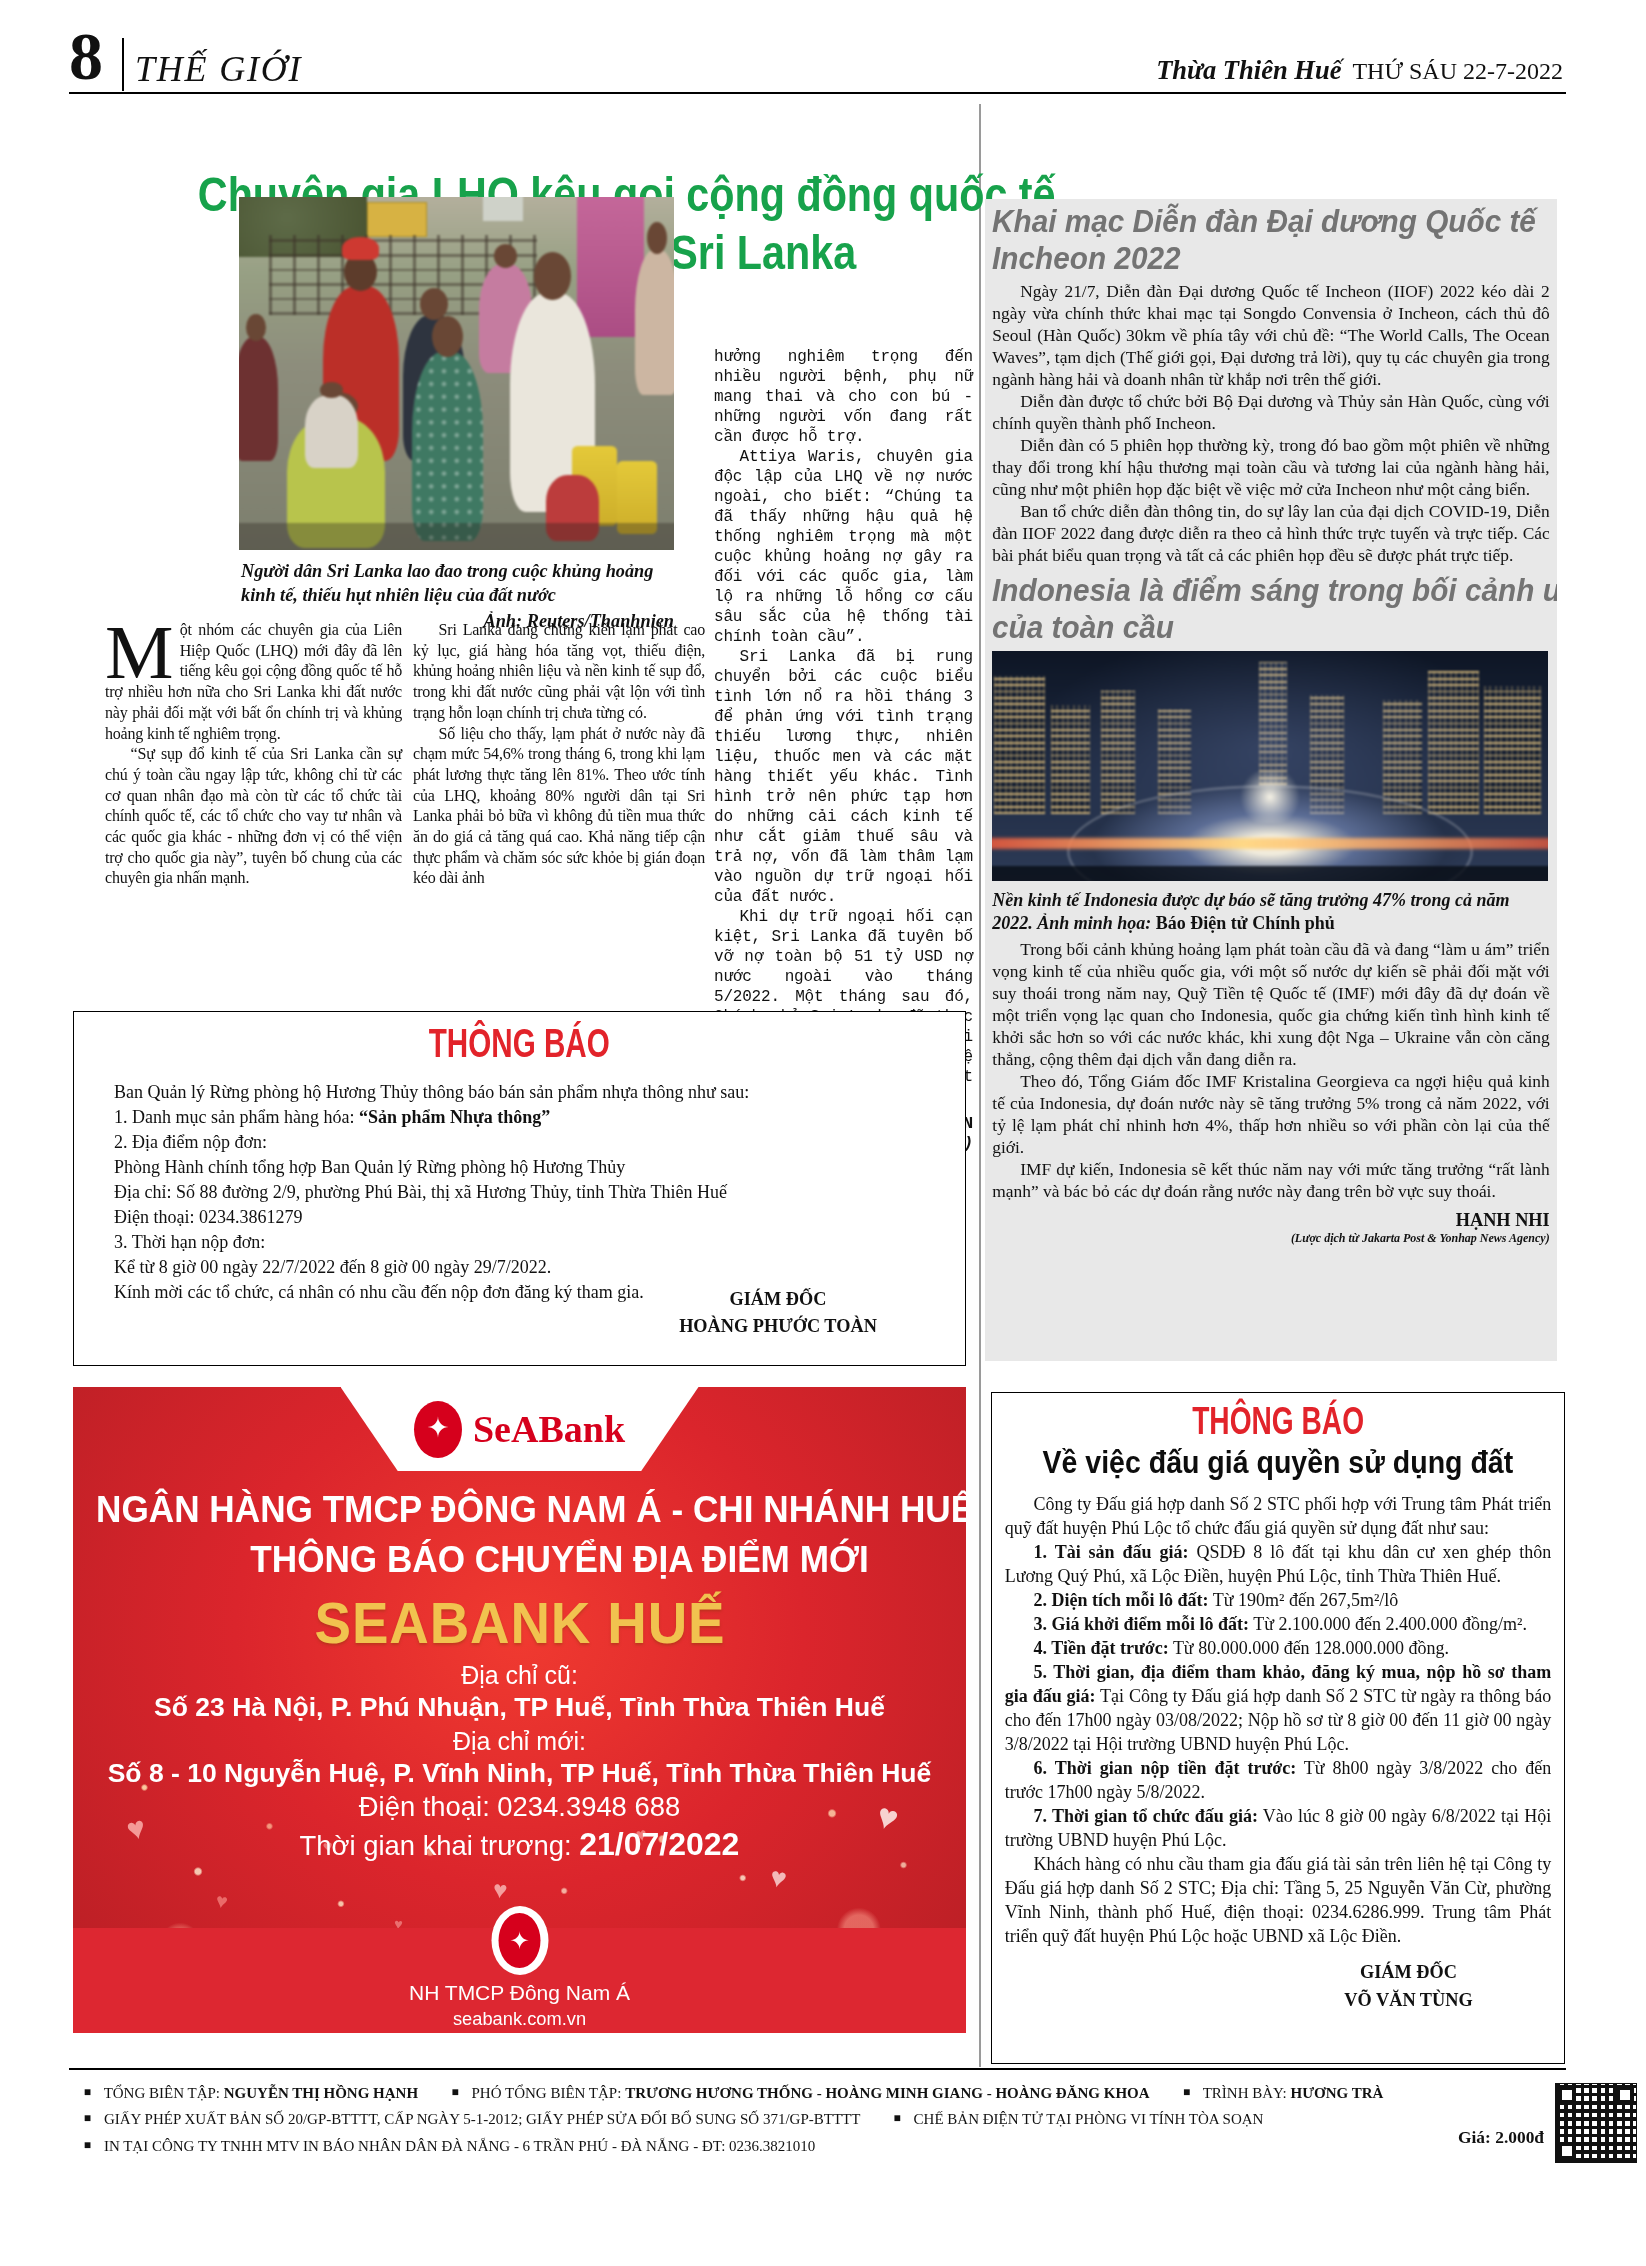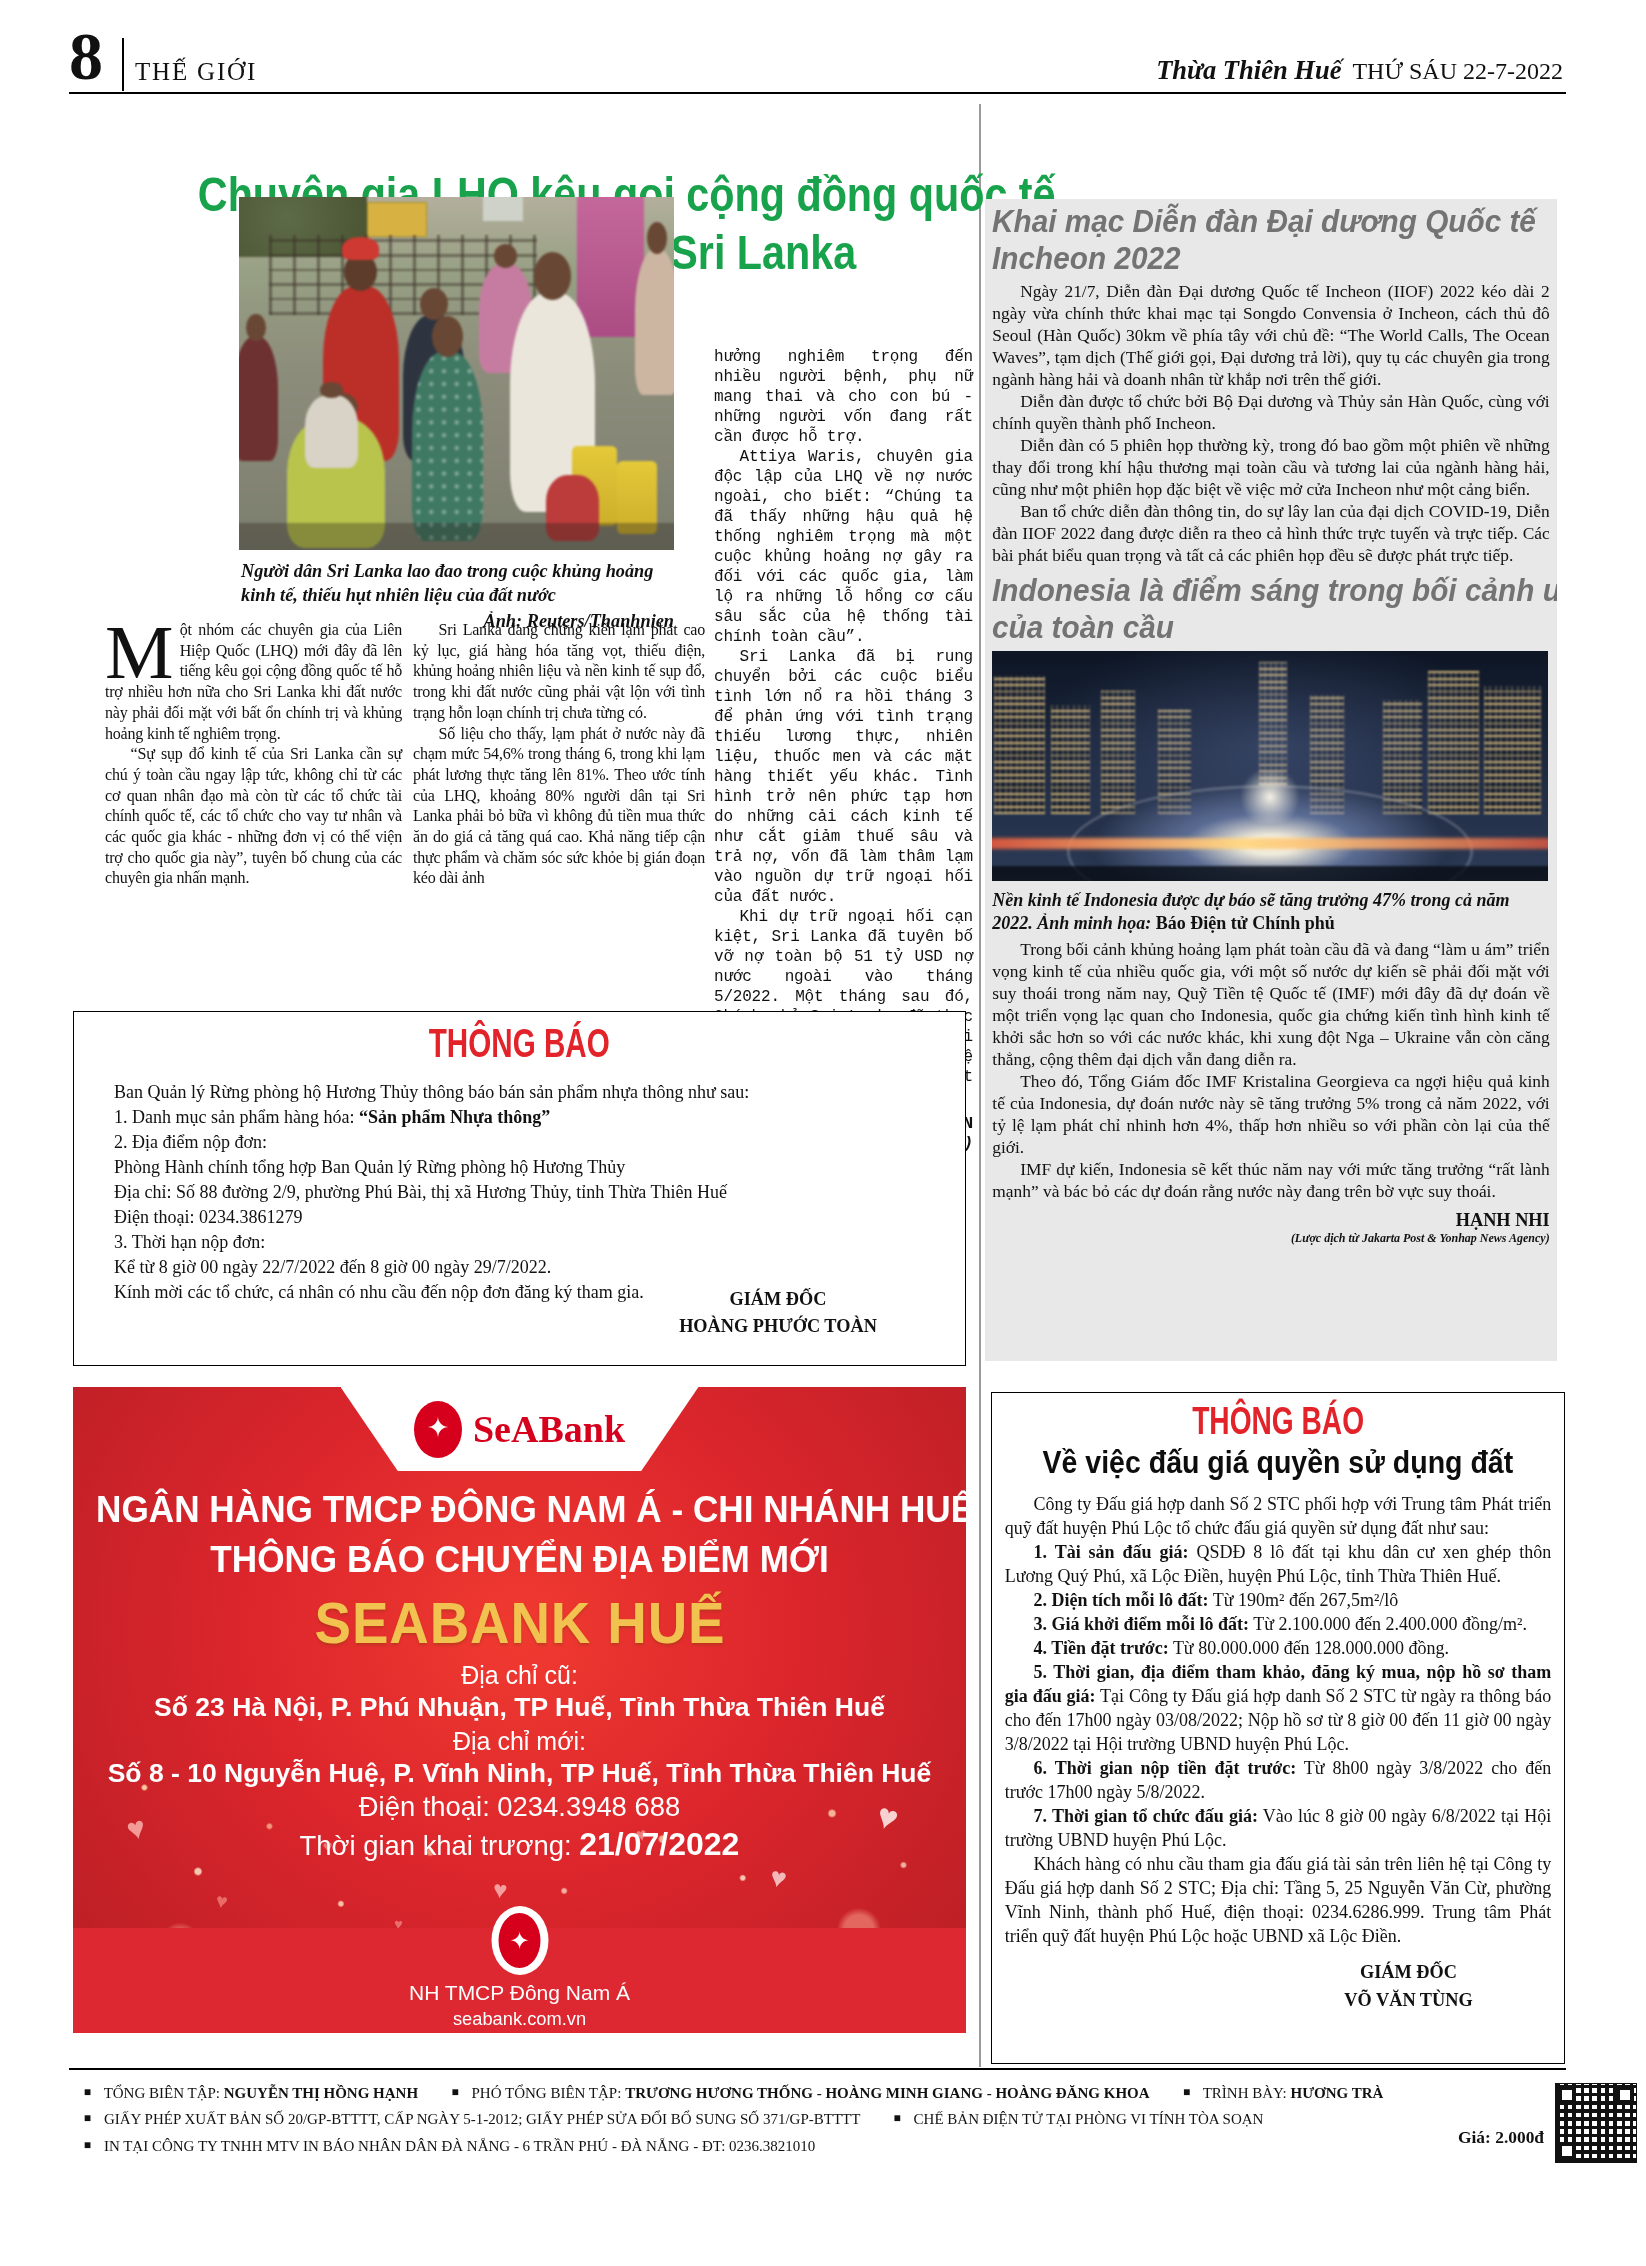--- a/index.html
+++ b/index.html
@@ -7,21 +7,21 @@
         font-family:"Liberation Serif",serif;color:#111;}
   .abs{position:absolute;}
   .cond{display:inline-block;transform:scaleX(.88);transform-origin:0 50%;white-space:nowrap;}
   .cond-c{display:inline-block;transform:scaleX(.86);transform-origin:50% 50%;white-space:nowrap;}
   .rule{position:absolute;background:#000;}
   .vrule{position:absolute;background:#9a9a9a;width:1.8px;}
 
   
   .pagenum{position:absolute;left:69px;top:24px;font-size:68px;font-weight:bold;line-height:64px;}
   .pagenum-div{position:absolute;left:122px;top:38px;width:1.8px;height:53px;background:#000;}
-  .section{position:absolute;left:135px;top:58px;font-size:25px;letter-spacing:1.8px;}
+  .section{position:absolute;left:135px;top:48px;font-size:36px;letter-spacing:1.8px;font-style:italic;}
   .head-right{position:absolute;right:84px;top:55px;display:flex;align-items:baseline;gap:11px;}
   .masthead{font-weight:bold;font-style:italic;font-size:26.5px;}
   .dateline{font-size:24px;}
 
   
   .hl-green{position:absolute;left:128px;top:166px;width:841px;text-align:center;
             font-family:"Liberation Sans",sans-serif;font-weight:bold;color:#17A24B;
             font-size:48px;line-height:58px;}
 
   
@@ -291,21 +291,21 @@
     <span class="heart" style="left:36%;top:82%;font-size:14.6px;opacity:.5;transform:rotate(4deg);">♥</span>
 
     <div class="tab">
       <span class="sea-coin">
           <span class="sea-star">✦</span>
         </span>
       <span class="sea-word">SeABank</span>
     </div>
 
     <div class="ad-line ad-h" style="top:102px;"><span class="cond-c" style="transform:scaleX(.95);">NGÂN HÀNG TMCP ĐÔNG NAM Á - CHI NHÁNH HUẾ</span></div>
-    <div class="ad-line ad-h" style="top:152px;"><span class="cond-c" style="transform:scaleX(.95);">THÔNG BÁO CHUYỂN ĐỊA ĐIỂM MỚI</span></div>
+    <div class="ad-line ad-h" style="top:152px;padding-left:40px;"><span class="cond-c" style="transform:scaleX(.95);">THÔNG BÁO CHUYỂN ĐỊA ĐIỂM MỚI</span></div>
     <div class="ad-line ad-gold" style="top:203px;"><span class="cond-c" style="transform:scaleX(.96);">SEABANK HUẾ</span></div>
     <div class="ad-line ad-sm" style="top:274px;">Địa chỉ cũ:</div>
     <div class="ad-line ad-bold" style="top:305px;">Số 23 Hà Nội, P. Phú Nhuận, TP Huế, Tỉnh Thừa Thiên Huế</div>
     <div class="ad-line ad-sm" style="top:340px;">Địa chỉ mới:</div>
     <div class="ad-line ad-bold" style="top:371px;">Số 8 - 10 Nguyễn Huệ, P. Vĩnh Ninh, TP Huế, Tỉnh Thừa Thiên Huế</div>
     <div class="ad-line" style="top:404px;font-size:27.4px;">Điện thoại: 0234.3948 688</div>
     <div class="ad-line" style="top:439px;font-size:27.4px;">
       <span>Thời gian khai trương:</span>
       <span style="font-weight:bold;font-size:32px;">21/07/2022</span>
     </div>

